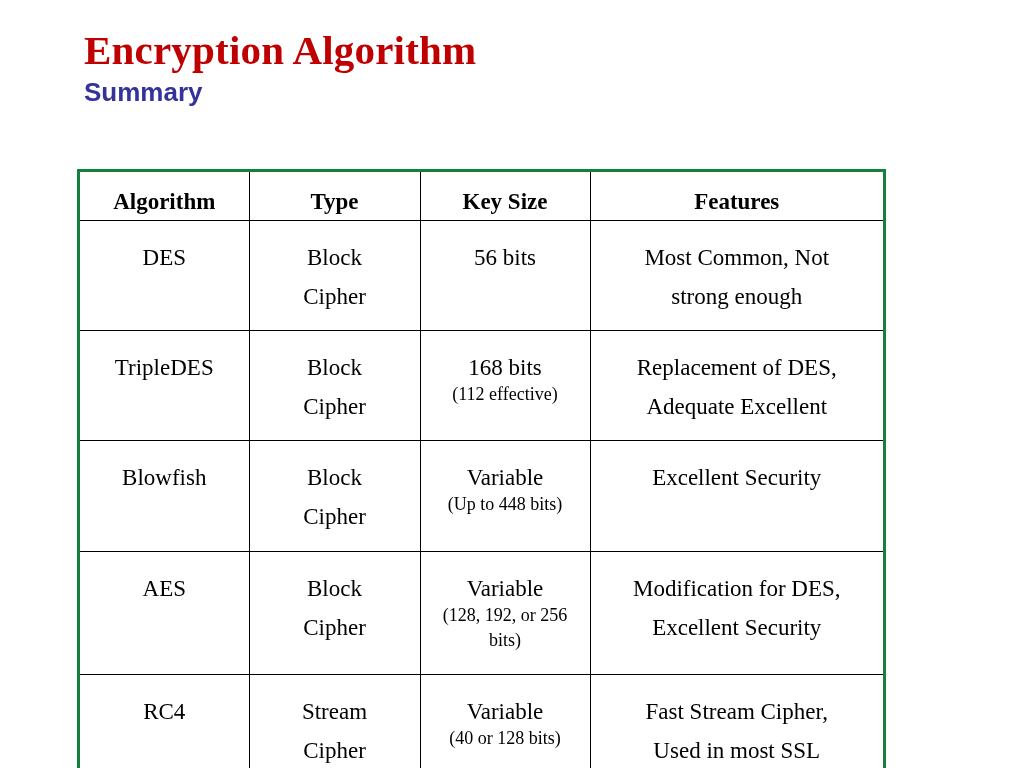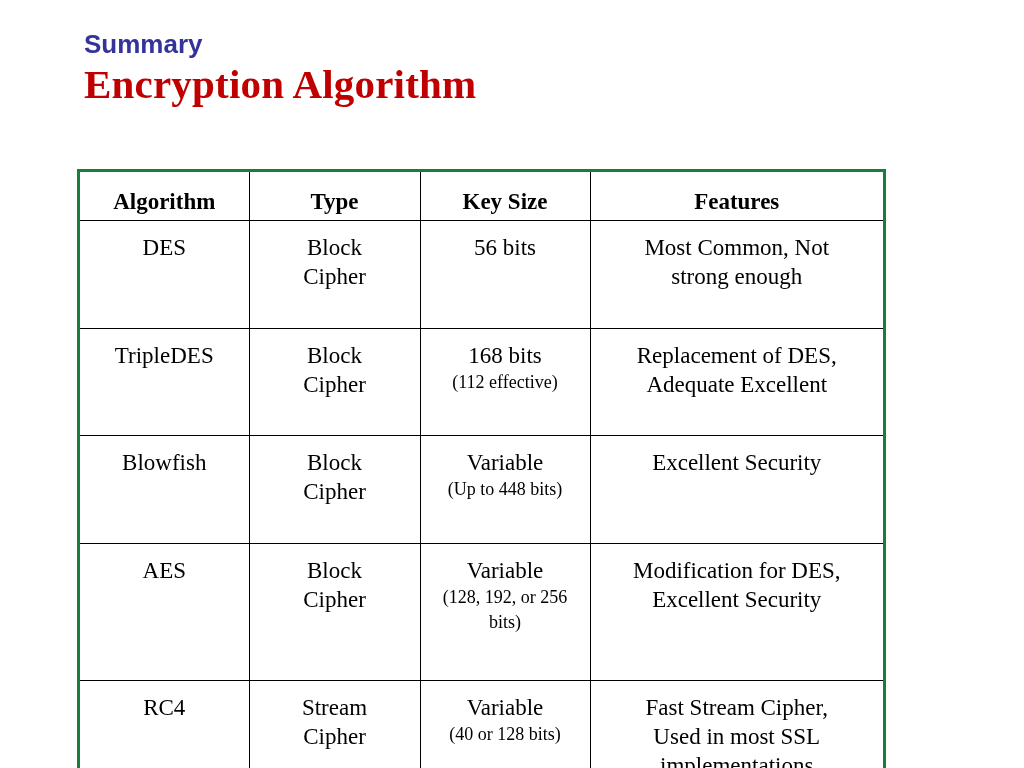--- a/index.html
+++ b/index.html
@@ -98,28 +98,28 @@
     font-weight: bold;
     font-size: 23px;
     line-height: 29px;
     padding-top: 15px;
   }
   .sub {
     display: block;
     font-size: 18px;
     line-height: 25px;
   }
-  .rowline { display: block; }
+  .rowline { display: block; margin-top: 10px; }
 </style>
 </head>
 <body>
 
 <div id="title-block">
+  <div id="page-title">Encryption Algorithm</div>
   <div id="page-subtitle">Summary</div>
-  <div id="page-title">Encryption Algorithm</div>
 </div>
 
 <div id="summary-table-wrap">
   <table class="summary-table">
     <colgroup>
       <col class="c-algo">
       <col class="c-type">
       <col class="c-key">
       <col class="c-feat">
     </colgroup>

